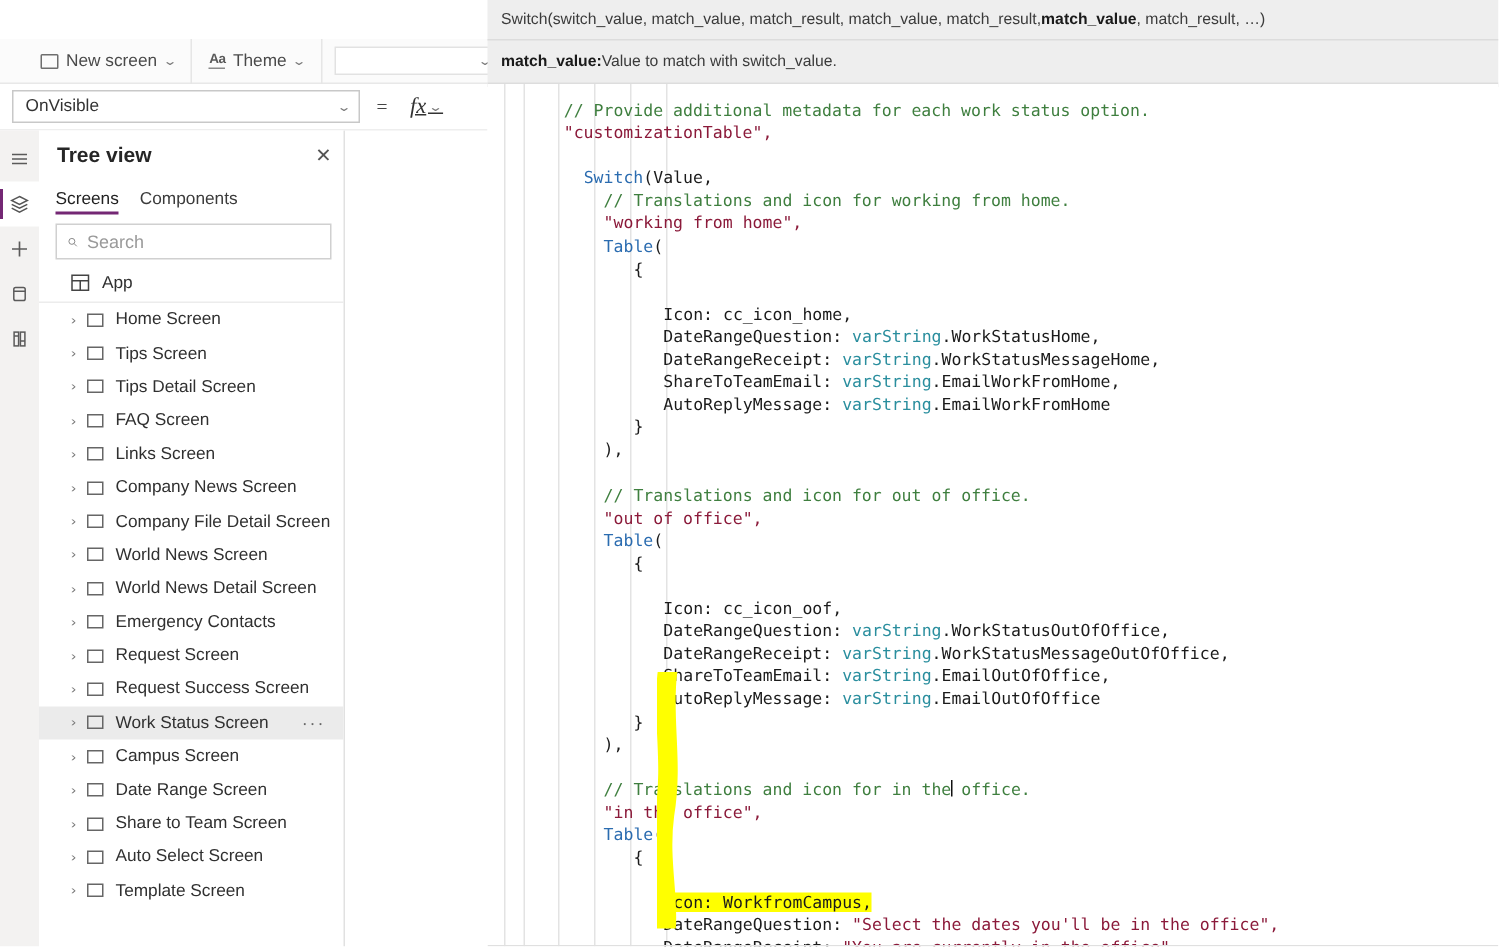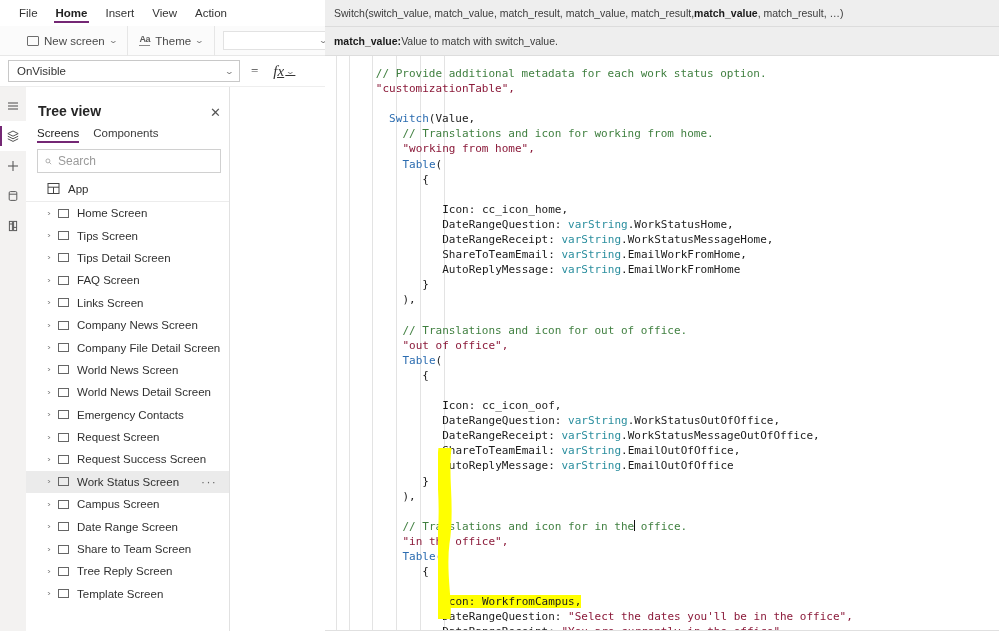--- a/index.html
+++ b/index.html
@@ -107,21 +107,21 @@
   }
 
   
   .treepanel {
     position: absolute; left: 26px; top: 87px; width: 204px; height: 544px;
     background: #ffffff;
     border-right: 1px solid #e1e1e1;
     display: flex; flex-direction: column;
   }
   .tree-head {
-    height: 32px; display: flex; align-items: flex-end;
+    height: 32px; display: flex; align-items: center;
     padding: 0 8px 0 12px; justify-content: space-between;
   }
   .tree-title { font-size: 14px; font-weight: bold; color: #262626; }
   .close-x { font-size: 13px; color: #555; line-height: 1; cursor: default; }
   .tree-tabs {
     height: 24px; display: flex; align-items: flex-end;
     padding-left: 11px; gap: 14px;
   }
   .tree-tab {
     font-size: 11.5px; color: #3b3b3b; padding-bottom: 4px;
@@ -234,27 +234,20 @@
   .vsep-top {
     position: absolute; left: 325px; top: 56px; width: 674px; height: 2px;
     background: #dcdcdc;
   }
 </style>
 </head>
 <body>
 
 <div class="app">
 
-  <div class="menubar">
-    <div class="menu-item">File</div>
-    <div class="menu-item active">Home</div>
-    <div class="menu-item">Insert</div>
-    <div class="menu-item">View</div>
-    <div class="menu-item">Action</div>
-  </div>
 
   <div class="ribbon">
     <div class="ribbon-group">
       <div class="rb-btn">
         <span class="ic-newscreen"></span>
         <span>New screen</span>
         <span class="chev">⌄</span>
       </div>
     </div>
     <div class="ribbon-group">
@@ -436,21 +429,21 @@
           <span class="tw-label">Date Range Screen</span>
         </div>
         <div class="tree-row">
           <span class="tw-chev">›</span>
           <span class="tw-box"></span>
           <span class="tw-label">Share to Team Screen</span>
         </div>
         <div class="tree-row">
           <span class="tw-chev">›</span>
           <span class="tw-box"></span>
-          <span class="tw-label">Tree Reply Screen</span>
+          <span class="tw-label">Auto Select Screen</span>
         </div>
         <div class="tree-row">
           <span class="tw-chev">›</span>
           <span class="tw-box"></span>
           <span class="tw-label">Template Screen</span>
         </div>
       </div>
   </div>
 
   <div class="intelli">

